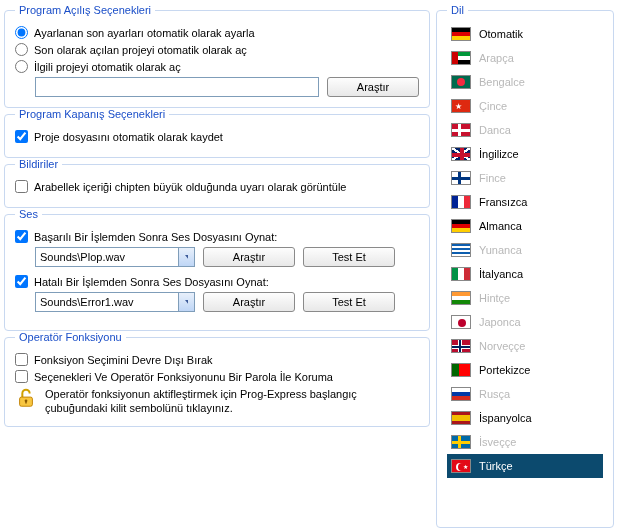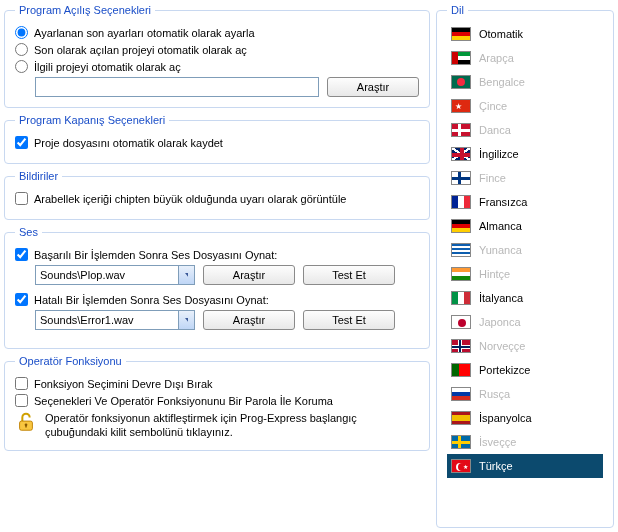--- a/index.html
+++ b/index.html
@@ -8,21 +8,21 @@
     font-family: Tahoma, Arial, sans-serif;
     font-size: 11px;
     background: #fff;
     width: 618px;
     height: 532px;
     padding: 4px;
     display: flex;
     gap: 6px;
     color: #000;
   }
-  .left-col { flex: 1; display: flex; flex-direction: column; gap: 6px; }
+  .left-col { flex: 1; display: flex; flex-direction: column; }
   .right-col { width: 178px; }
   fieldset {
     border: 1px solid #c8d8f0;
     border-radius: 4px;
     margin: 0;
     padding: 6px 10px 10px 10px;
   }
   legend {
     color: #1a4ec8;
     padding: 0 4px;
@@ -326,40 +326,40 @@
             <div class="stripe" style="background:#ffce00"></div>
           </div>
           <span>Almanca</span>
         </div>
         <div class="lang-item greyed">
           <div class="flag">
             <div style="position:absolute;inset:0;background:repeating-linear-gradient(#0d5eaf 0 2px,#fff 2px 4px)"></div>
           </div>
           <span>Yunanca</span>
         </div>
-        <div class="lang-item greyed">
-          <div class="flag">
-            <div class="stripe" style="background:#ff9933"></div>
-            <div class="stripe" style="background:#fff"></div>
-            <div class="stripe" style="background:#138808"></div>
-          </div>
-          <span>Hintçe</span>
-        </div>
         <div class="lang-item">
           <div class="flag">
             <div style="display:flex;position:absolute;inset:0">
               <div style="flex:1;background:#009246"></div>
               <div style="flex:1;background:#fff"></div>
               <div style="flex:1;background:#ce2b37"></div>
             </div>
           </div>
           <span>İtalyanca</span>
         </div>
         <div class="lang-item greyed">
           <div class="flag">
+            <div class="stripe" style="background:#ff9933"></div>
+            <div class="stripe" style="background:#fff"></div>
+            <div class="stripe" style="background:#138808"></div>
+          </div>
+          <span>Hintçe</span>
+        </div>
+        <div class="lang-item greyed">
+          <div class="flag">
             <div style="position:absolute;inset:0;background:#fff"></div>
             <div style="position:absolute;left:6px;top:3px;width:8px;height:8px;border-radius:50%;background:#bc002d"></div>
           </div>
           <span>Japonca</span>
         </div>
         <div class="lang-item greyed">
           <div class="flag">
             <div style="position:absolute;inset:0;background:#ba0c2f"></div>
             <div class="cross-v" style="left:6px;background:#fff;width:4px"></div>
             <div class="cross-h" style="top:5px;background:#fff;height:4px"></div>

